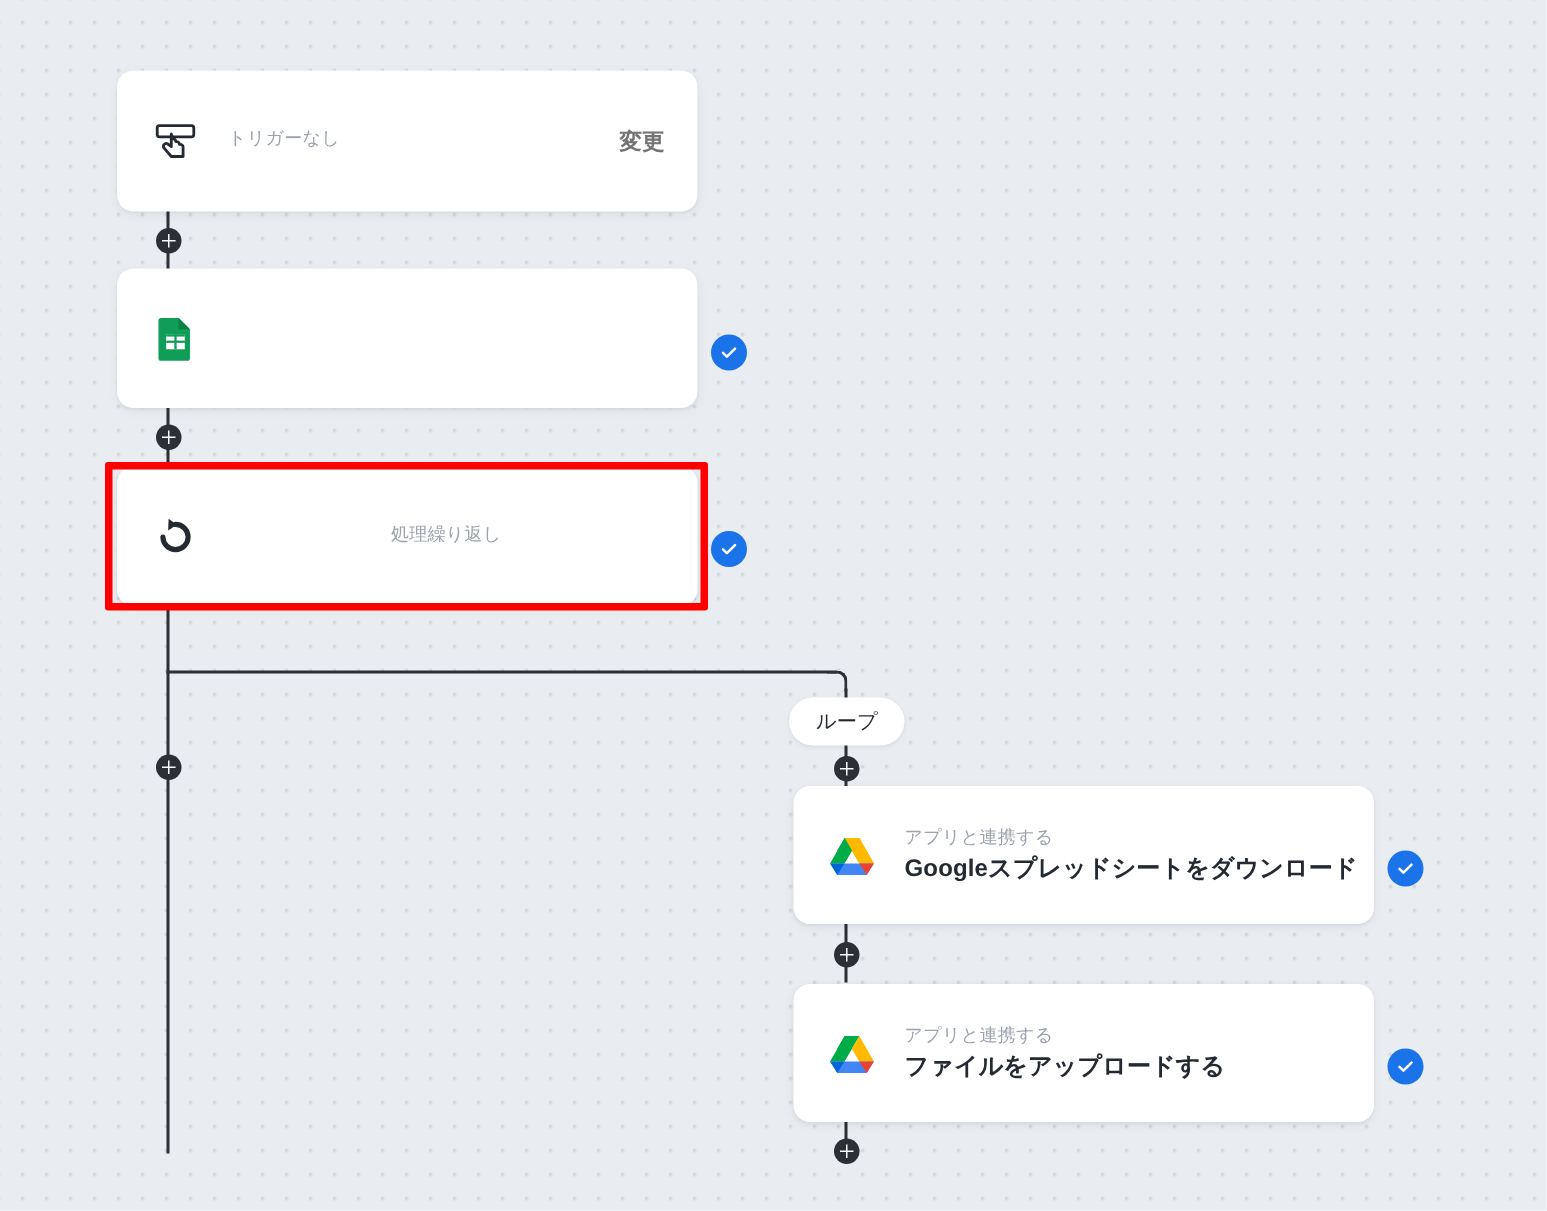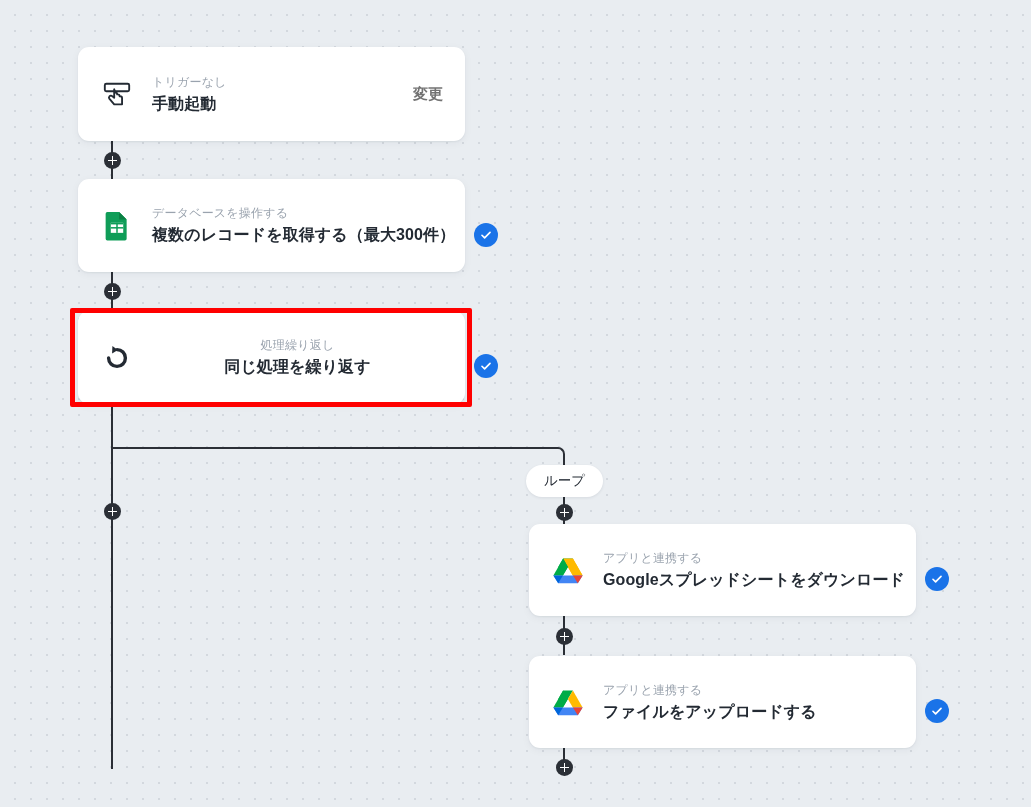--- a/index.html
+++ b/index.html
@@ -189,57 +189,51 @@
 
   <div class="card" style="left:78px; top:47px; width:387px; height:94px;">
     <div class="card-icon">
       <svg width="30" height="30" viewBox="0 0 32 32" fill="none">
         <rect x="3" y="5" width="26" height="8" rx="1.6" stroke="#232a33" stroke-width="2"></rect>
         <path d="M13 11 v9 l-2.6 -2 a2 2 0 0 0 -2.6 2.9 l5.2 6.1 h8.4 v-6.6 a2 2 0 0 0 -2 -2 h-0.6 a2 2 0 0 0 -2 -2 h-0.6 a2 2 0 0 0 -2 -2 z" fill="#ffffff" stroke="#232a33" stroke-width="2" stroke-linejoin="round"></path>
       </svg>
     </div>
     <div class="card-text">
       <div class="card-sub">トリガーなし</div>
-      <div class="card-title">手動起動</div>
     </div>
     <div class="card-action">変更</div>
   </div>
 
   <div class="card" style="left:78px; top:179px; width:387px; height:93px;">
     <div class="card-icon">
       <svg width="26" height="30" viewBox="0 0 24 28">
         <path d="M3 1 h11 l7 7 v18 a1.6 1.6 0 0 1 -1.6 1.6 h-16.4 a1.6 1.6 0 0 1 -1.6 -1.6 v-23.4 a1.6 1.6 0 0 1 1.6 -1.6 z" fill="#0f9d58"></path>
         <path d="M14 1 l7 7 h-7 z" fill="#0b8043"></path>
         <rect x="6.2" y="11" width="11.6" height="9.4" fill="#ffffff"></rect>
         <rect x="6.2" y="11" width="11.6" height="1.5" fill="#0f9d58"></rect>
         <rect x="11.3" y="11" width="1.4" height="9.4" fill="#0f9d58"></rect>
         <rect x="6.2" y="15" width="11.6" height="1.4" fill="#0f9d58"></rect>
       </svg>
     </div>
-    <div class="card-text">
-      <div class="card-sub">データベースを操作する</div>
-      <div class="card-title">複数のレコードを取得する（最大300件）</div>
-    </div>
   </div>
   <div class="check-badge" style="left:474px; top:223px;">
     <svg width="14" height="14" viewBox="0 0 16 16">
       <path d="M3.4 8.3 L6.4 11.2 L12.6 5" stroke="#ffffff" stroke-width="1.9" fill="none" stroke-linecap="round" stroke-linejoin="round"></path>
     </svg>
   </div>
 
   <div class="card" style="left:78px; top:311px; width:387px; height:93px;text-align:center;">
     <div class="card-icon">
       <svg width="28" height="28" viewBox="0 0 28 28">
         <path d="M14 5.6 a8.4 8.4 0 1 1 -8.4 8.4" stroke="#232a33" stroke-width="3.4" fill="none" stroke-linecap="round"></path>
         <path d="M9.4 1.9 L14.9 5.9 L9.1 9.6 Z" fill="#232a33"></path>
       </svg>
     </div>
     <div class="card-text">
       <div class="card-sub">処理繰り返し</div>
-      <div class="card-title">同じ処理を繰り返す</div>
     </div>
   </div>
   <div class="highlight-box" style="left:70px; top:308px; width:402px; height:99px;"></div>
   <div class="check-badge" style="left:474px; top:354px;">
     <svg width="14" height="14" viewBox="0 0 16 16">
       <path d="M3.4 8.3 L6.4 11.2 L12.6 5" stroke="#ffffff" stroke-width="1.9" fill="none" stroke-linecap="round" stroke-linejoin="round"></path>
     </svg>
   </div>
 
   <div class="card" style="left:529px; top:524px; width:387px; height:92px;">

